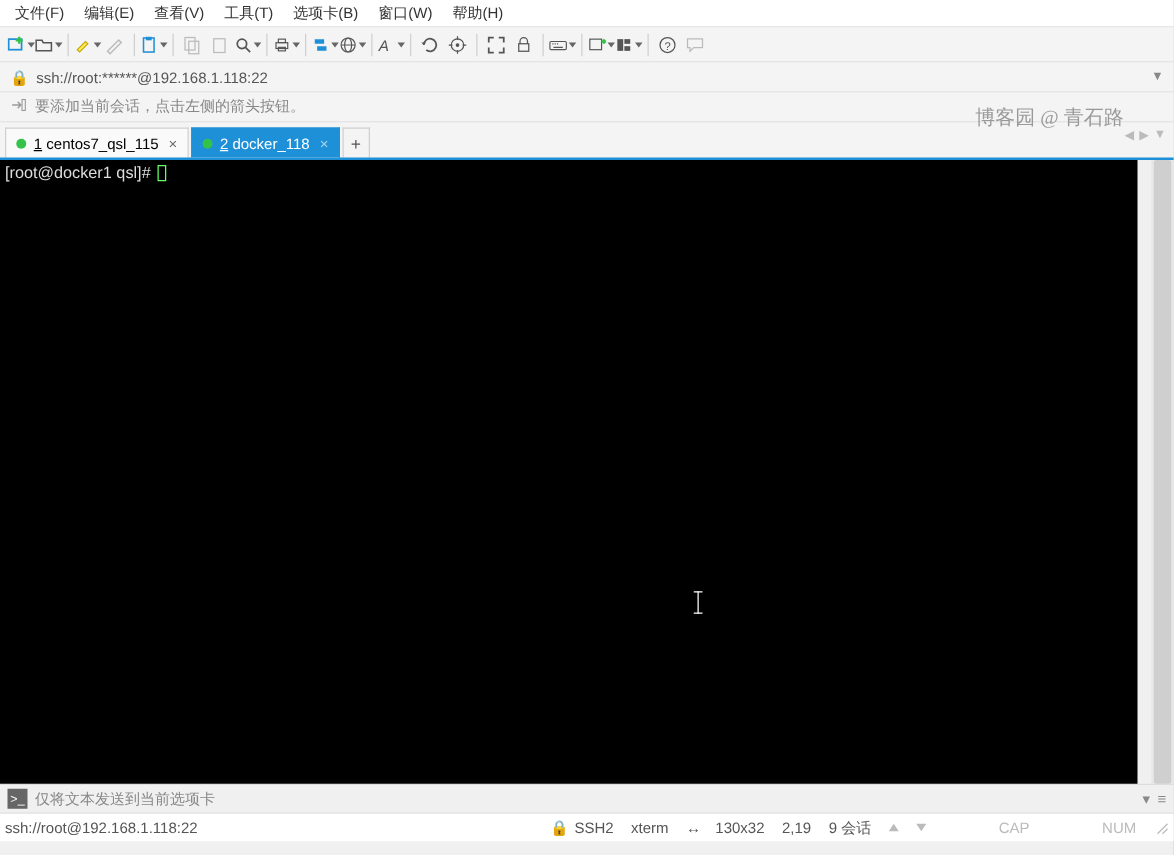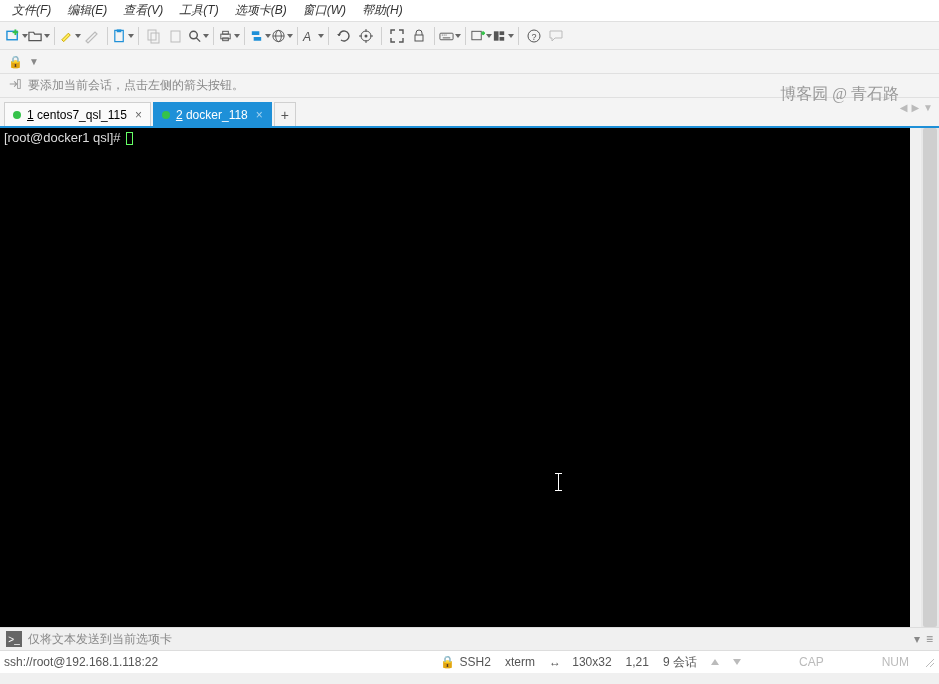--- a/index.html
+++ b/index.html
@@ -1,19 +1,19 @@
 <!DOCTYPE html>
 <html><head>
 <meta charset="utf-8">
 <style>
 * { margin: 0; padding: 0; box-sizing: border-box; font-family: "Microsoft YaHei", "SimSun", Arial, sans-serif; }
 html, body { width: 939px; height: 684px; overflow: hidden; background: #f0f0f0; }
 
 
-.menubar { height: 22px; background: #fff; border-bottom: 1px solid #e0e0e0; display: flex; align-items: center; padding: 0 4px; font-size: 12px; color: #333; font-style: italic; }
+.menubar { height: 22px; background: #fff; border-bottom: 1px solid #e0e0e0; display: flex; align-items: center; padding: 0 4px; font-size: 12px; color: #333; }
 .menubar .menu-item { padding: 2px 8px; cursor: default; }
 
 
 .toolbar { height: 28px; background: #f4f4f4; border-bottom: 1px solid #e0e0e0; display: flex; align-items: center; padding: 0 6px; gap: 0; }
 .tb-btn { width: 22px; height: 22px; display: inline-flex; align-items: center; justify-content: center; color: #555; cursor: pointer; position: relative; }
 .tb-sep { width: 1px; height: 18px; background: #d0d0d0; margin: 0 4px; }
 .tb-btn svg { width: 16px; height: 16px; }
 .tb-drop::after { content: ""; display: inline-block; margin-left: 1px; border-left: 3px solid transparent; border-right: 3px solid transparent; border-top: 4px solid #666; vertical-align: middle; }
 
 
@@ -217,20 +217,21 @@
   </span>
   <span class="tb-btn">
     <svg viewBox="0 0 16 16">
         <path d="M2 3 h12 v7 h-7 l-3 3 v-3 h-2 z" fill="none" stroke="#bbb"></path>
       </svg>
   </span>
 </div>
 
 <div class="addressbar">
   <span class="lock">🔒</span>
+  <span class="addr-text">ssh://root:******@192.168.1.118:22</span>
   <span class="addr-drop">▼</span>
 </div>
 
 <div class="infobar">
   <span class="info-icon">
     <svg width="14" height="14" viewBox="0 0 16 16">
         <path d="M2 8 h8 M7 5 l3 3 l-3 3" fill="none" stroke="#999" stroke-width="1.2"></path>
         <rect x="11" y="3" width="3" height="10" fill="none" stroke="#999"></rect>
       </svg>
   </span>
@@ -280,21 +281,21 @@
 
 <div class="statusbar">
   <span class="s-left">ssh://root@192.168.1.118:22</span>
   <span class="s-right">
     <span class="s-item">
         <span>🔒</span>
         <span>SSH2</span>
       </span>
     <span class="s-item">xterm</span>
     <span class="s-item"><span>↔</span>&nbsp;<span>130x32</span></span>
-    <span class="s-item">1,21</span>
+    <span class="s-item">2,19</span>
     <span class="s-item">9 会话</span>
     <span class="s-item">
         <span class="caret-up"></span>
       </span>
     <span class="s-item">
         <span class="caret-down"></span>
       </span>
     <span class="s-item muted">CAP</span>
     <span class="s-item muted">NUM</span>
     <span class="s-item">

